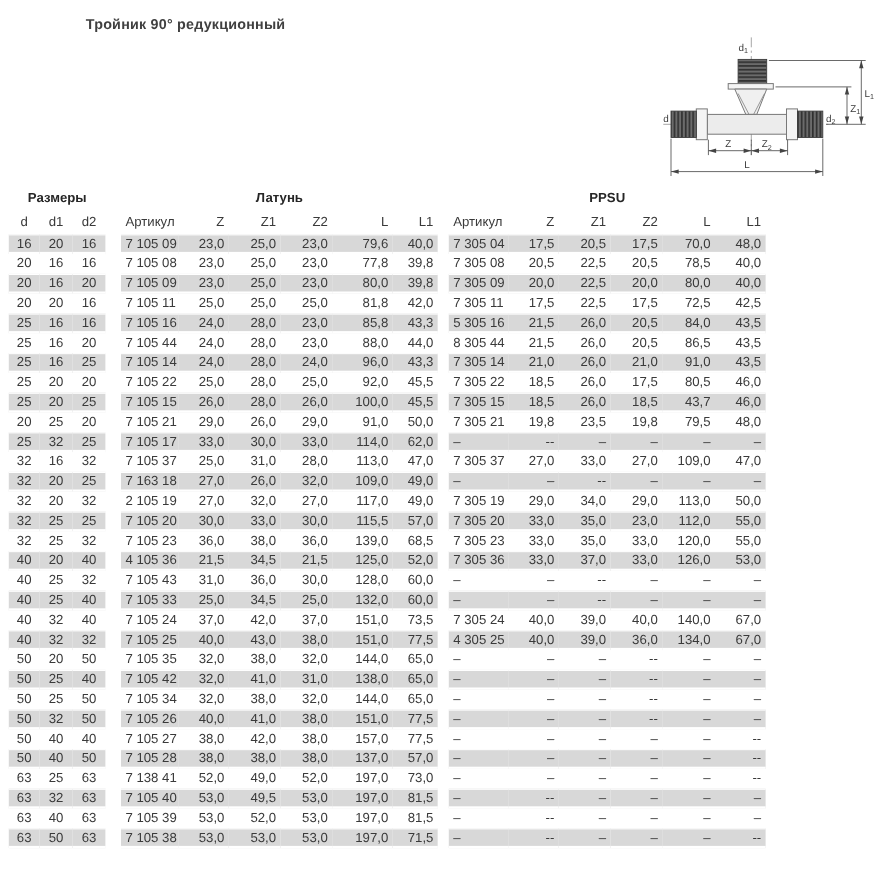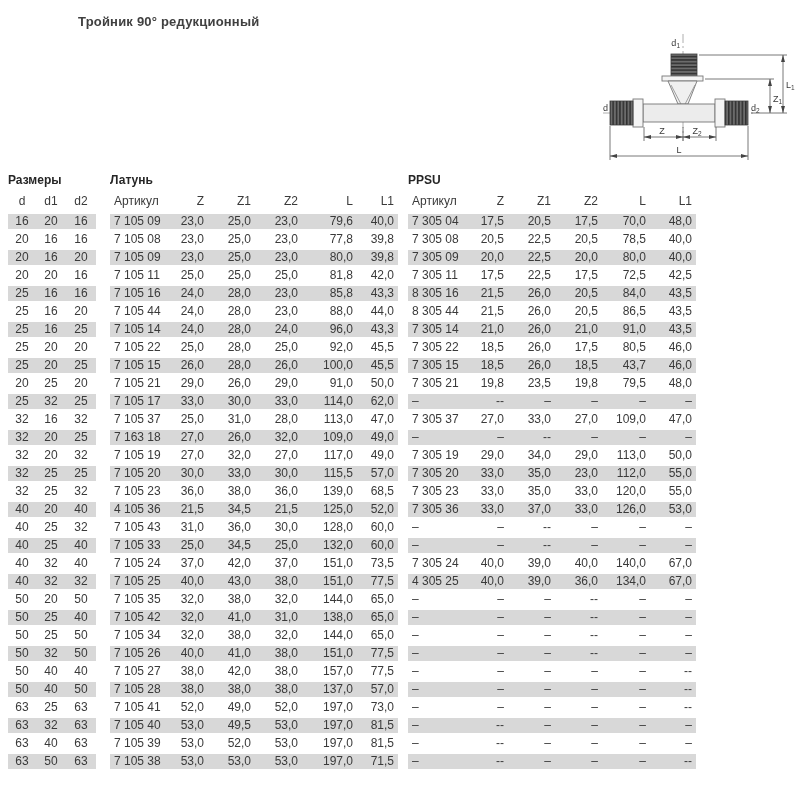--- a/index.html
+++ b/index.html
@@ -22,21 +22,21 @@
   table.dims td{
     height:15px;line-height:15px;padding:0;
     border-top:1px solid #fff;border-bottom:2px solid #fff;
     white-space:nowrap;overflow:hidden;
   }
   tr.group-row td{height:17px;line-height:17px;font-weight:bold;color:#262626;border:none;padding-bottom:3px;}
   tr.header-row td{height:18px;line-height:18px;border:none;padding-bottom:3px;color:#3a3a3a;}
   .c-size{text-align:center;}
   .c-num{text-align:right;padding-right:4px !important;}
   .c-art{text-align:left;padding-left:4px !important;}
-  .c-center{}
+  .c-center{text-align:center;}
   .gap{background:#ffffff !important;}
   .shade{background:#d8d8d8;}
   svg text{font-family:"Liberation Sans",sans-serif;font-size:9px;fill:#3a3a3a;}
   svg .sub{font-size:6.5px;}
 </style>
 </head>
 <body>
 
 <div class="title">Тройник 90° редукционный</div>
 
@@ -233,21 +233,21 @@
         <td class="c-size shade">16</td>
         <td class="c-size shade">16</td>
         <td class="gap"></td>
         <td class="c-art shade">7 105 16</td>
         <td class="c-num shade">24,0</td>
         <td class="c-num shade">28,0</td>
         <td class="c-num shade">23,0</td>
         <td class="c-num shade">85,8</td>
         <td class="c-num shade">43,3</td>
         <td class="gap"></td>
-        <td class="c-art shade">8 305 16</td>
+        <td class="c-art shade">5 305 16</td>
         <td class="c-num shade">21,5</td>
         <td class="c-num shade">26,0</td>
         <td class="c-num shade">20,5</td>
         <td class="c-num shade">84,0</td>
         <td class="c-num shade">43,5</td>
       </tr>
       <tr>
         <td class="c-size">25</td>
         <td class="c-size">16</td>
         <td class="c-size">20</td>
@@ -397,21 +397,21 @@
         <td class="c-num shade">--</td>
         <td class="c-num shade">–</td>
         <td class="c-num shade">–</td>
         <td class="c-num shade">–</td>
       </tr>
       <tr>
         <td class="c-size">32</td>
         <td class="c-size">20</td>
         <td class="c-size">32</td>
         <td class="gap"></td>
-        <td class="c-art">7 105 19</td>
+        <td class="c-art">2 105 19</td>
         <td class="c-num">27,0</td>
         <td class="c-num">32,0</td>
         <td class="c-num">27,0</td>
         <td class="c-num">117,0</td>
         <td class="c-num">49,0</td>
         <td class="gap"></td>
         <td class="c-art">7 305 19</td>
         <td class="c-num">29,0</td>
         <td class="c-num">34,0</td>
         <td class="c-num">29,0</td>
@@ -663,21 +663,21 @@
         <td class="c-num shade">–</td>
         <td class="c-num shade">–</td>
         <td class="c-num shade">–</td>
         <td class="c-num shade">--</td>
       </tr>
       <tr>
         <td class="c-size">63</td>
         <td class="c-size">25</td>
         <td class="c-size">63</td>
         <td class="gap"></td>
-        <td class="c-art">7 105 41</td>
+        <td class="c-art">7 138 41</td>
         <td class="c-num">52,0</td>
         <td class="c-num">49,0</td>
         <td class="c-num">52,0</td>
         <td class="c-num">197,0</td>
         <td class="c-num">73,0</td>
         <td class="gap"></td>
         <td class="c-art">–</td>
         <td class="c-num">–</td>
         <td class="c-num">–</td>
         <td class="c-num">–</td>

